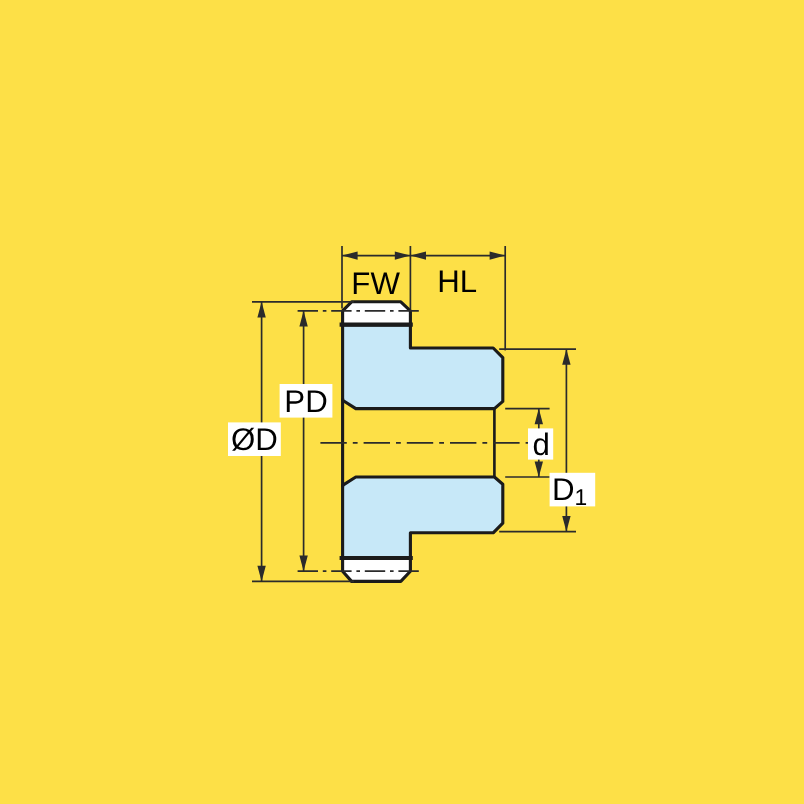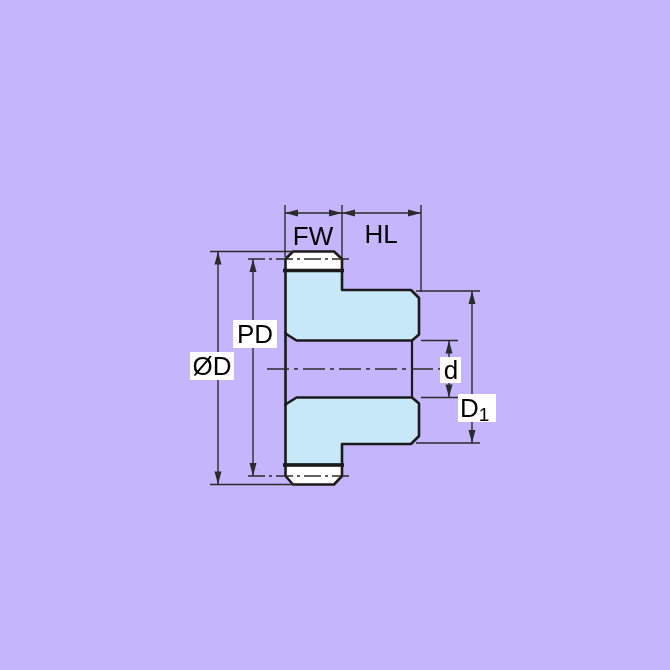--- a/index.html
+++ b/index.html
@@ -8,21 +8,21 @@
     background: #ffffff;
     width: 670px;
     height: 670px;
     overflow: hidden;
     font-family: "Liberation Sans", sans-serif;
   }
   .stage {
     position: relative;
     width: 670px;
     height: 670px;
-    background: #c4b5fd;
+    background: #fde047;
   }
   svg { display: block; }
   .dim-label {
     font-family: "Liberation Sans", sans-serif;
     font-size: 26px;
     fill: #000000;
   }
   .dim-label-sub {
     font-size: 19px;
   }

